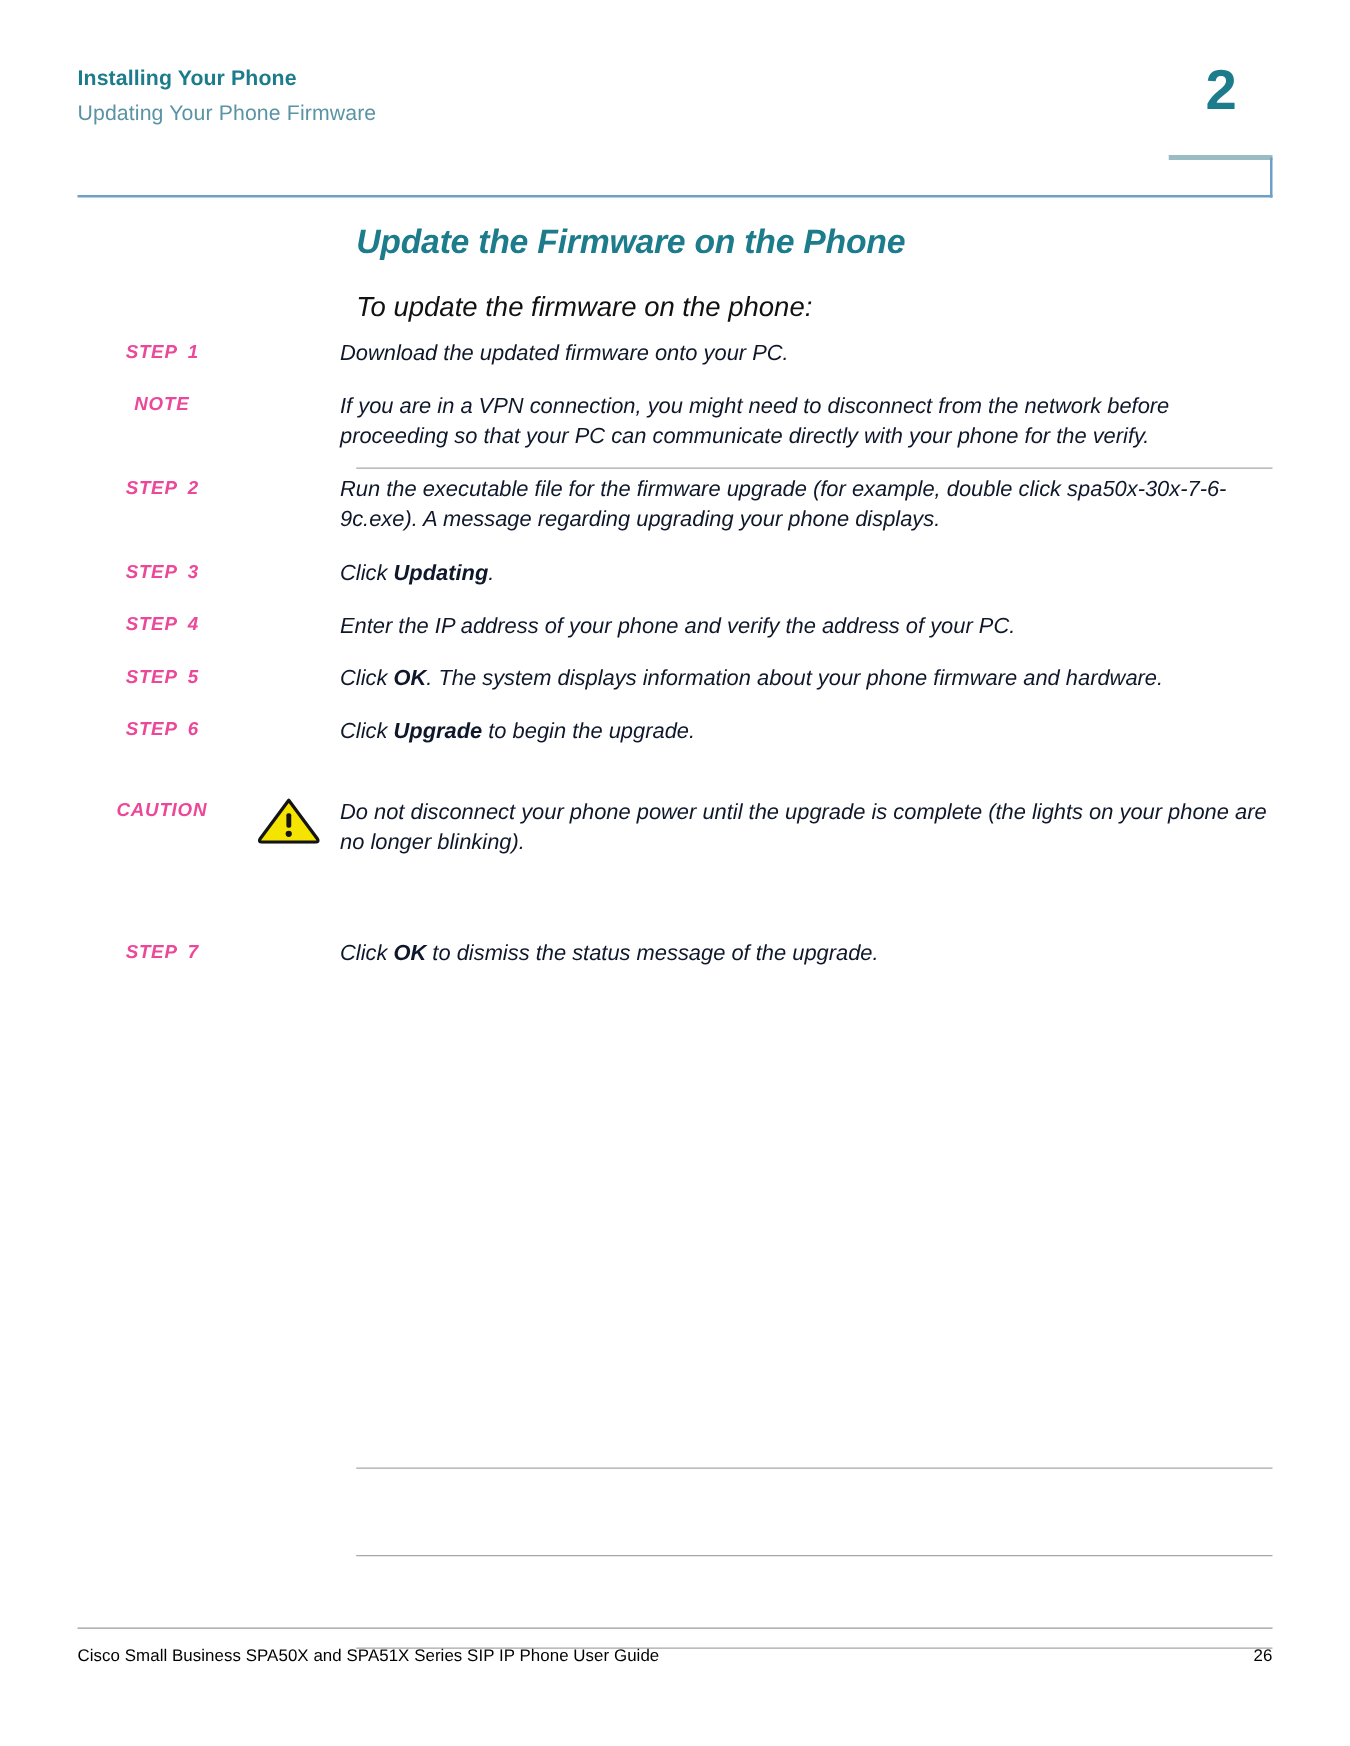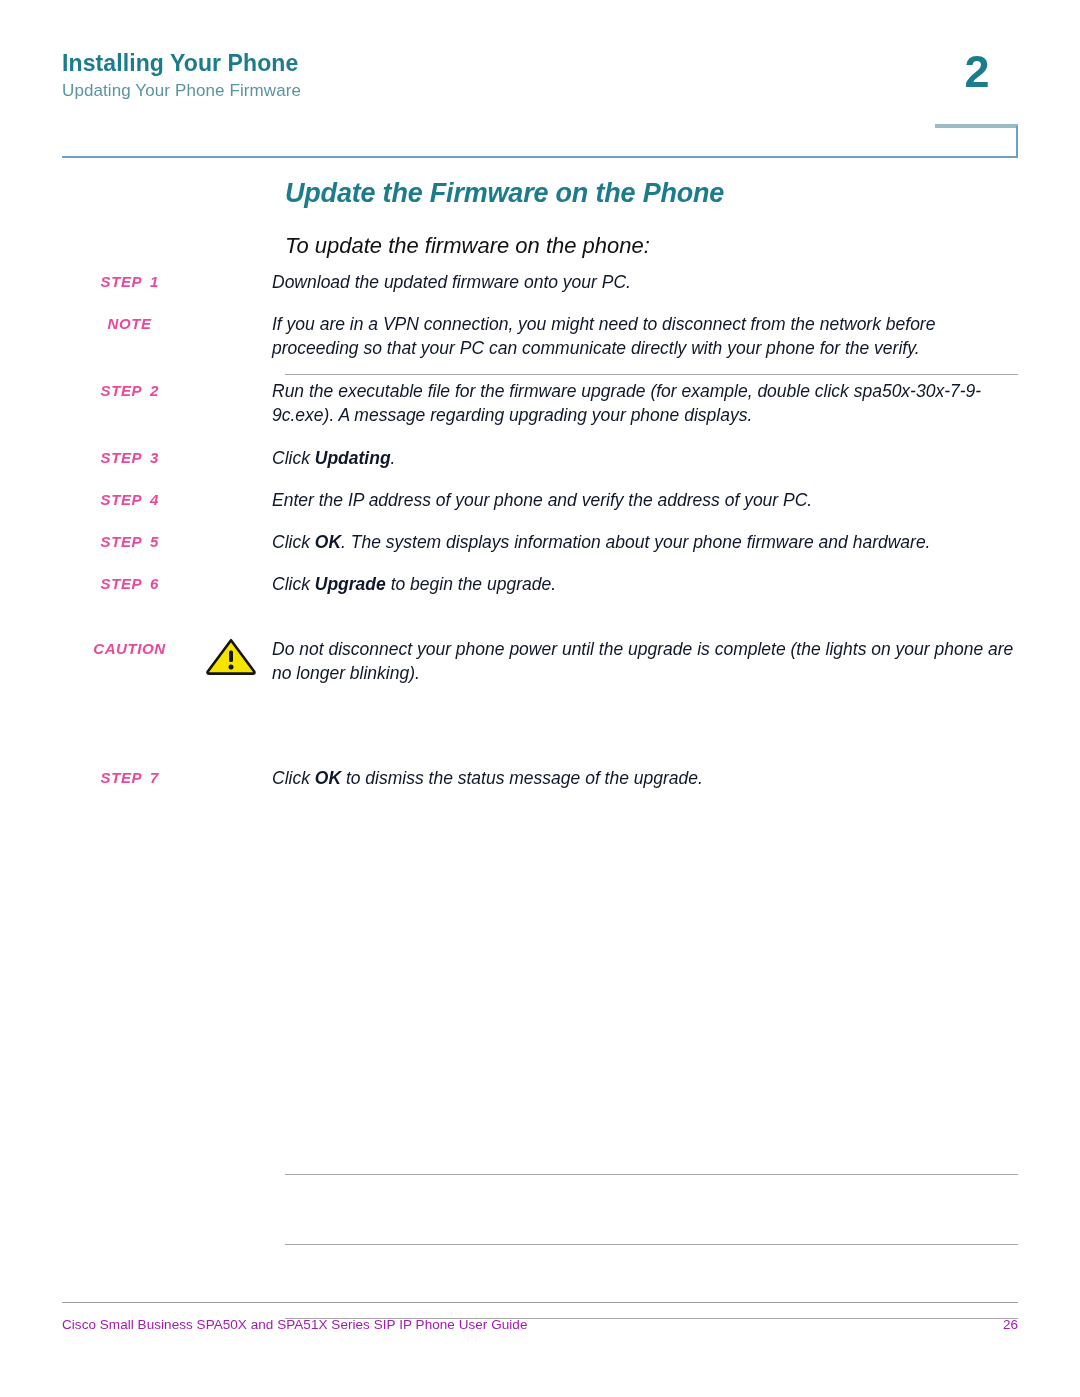--- a/index.html
+++ b/index.html
@@ -22,21 +22,21 @@
   }
 
   
   .page-header {
     position: absolute;
     left: 62px;
     top: 52px;
     width: 956px;
   }
   .header-chapter-title {
-    font-size: 23px;
+    font-size: 17px;
     font-weight: bold;
     color: #1c7c8c;
     letter-spacing: 0.1px;
     line-height: 22px;
   }
   .header-section-title {
     font-size: 17px;
     font-weight: normal;
     color: #5a94a4;
     letter-spacing: 0.1px;
@@ -179,41 +179,41 @@
     top: 0;
     width: 56px;
     height: 38px;
   }
   .warning-triangle {
     display: block;
   }
   .row-caution {
     margin-top: 40px;
   }
-  .row-step7 { margin-top: 80px; }
+  .row-step7 { margin-top: 64px; }
 
   
   .page-footer {
     position: absolute;
     left: 62px;
     top: 1302px;
     width: 956px;
   }
   .footer-rule {
     width: 956px;
     height: 1px;
     background: #9b9b9b;
   }
   .footer-inner {
     display: flex;
     justify-content: space-between;
     align-items: baseline;
     margin-top: 14px;
     font-size: 13.5px;
-    color: #a21caf;
+    color: #000000;
     letter-spacing: 0.05px;
   }
 </style>
 </head>
 <body>
 
 <div class="page">
 
   <div class="page-header">
     <div class="header-chapter-title">Installing Your Phone</div>
@@ -247,21 +247,21 @@
         <div class="row-label">
           <span class="step-word">NOTE</span>
         </div>
         <div class="row-body">If you are in a VPN connection, you might need to disconnect from the network before proceeding so that your PC can communicate directly with your phone for the verify.</div>
       </div>
 
       <div class="row row-step2">
         <div class="row-label">
           <span class="step-word">STEP</span><span class="step-num">2</span>
         </div>
-        <div class="row-body">Run the executable file for the firmware upgrade (for example, double click spa50x-30x-7-9-9c.exe). A message regarding upgrading your phone displays.</div>
+        <div class="row-body">Run the executable file for the firmware upgrade (for example, double click spa50x-30x-7-6-9c.exe). A message regarding upgrading your phone displays.</div>
       </div>
 
       <div class="row row-step3">
         <div class="row-label">
           <span class="step-word">STEP</span><span class="step-num">3</span>
         </div>
         <div class="row-body"><span>Click </span><b>Updating</b><span>.</span></div>
       </div>
 
       <div class="row row-step4">

